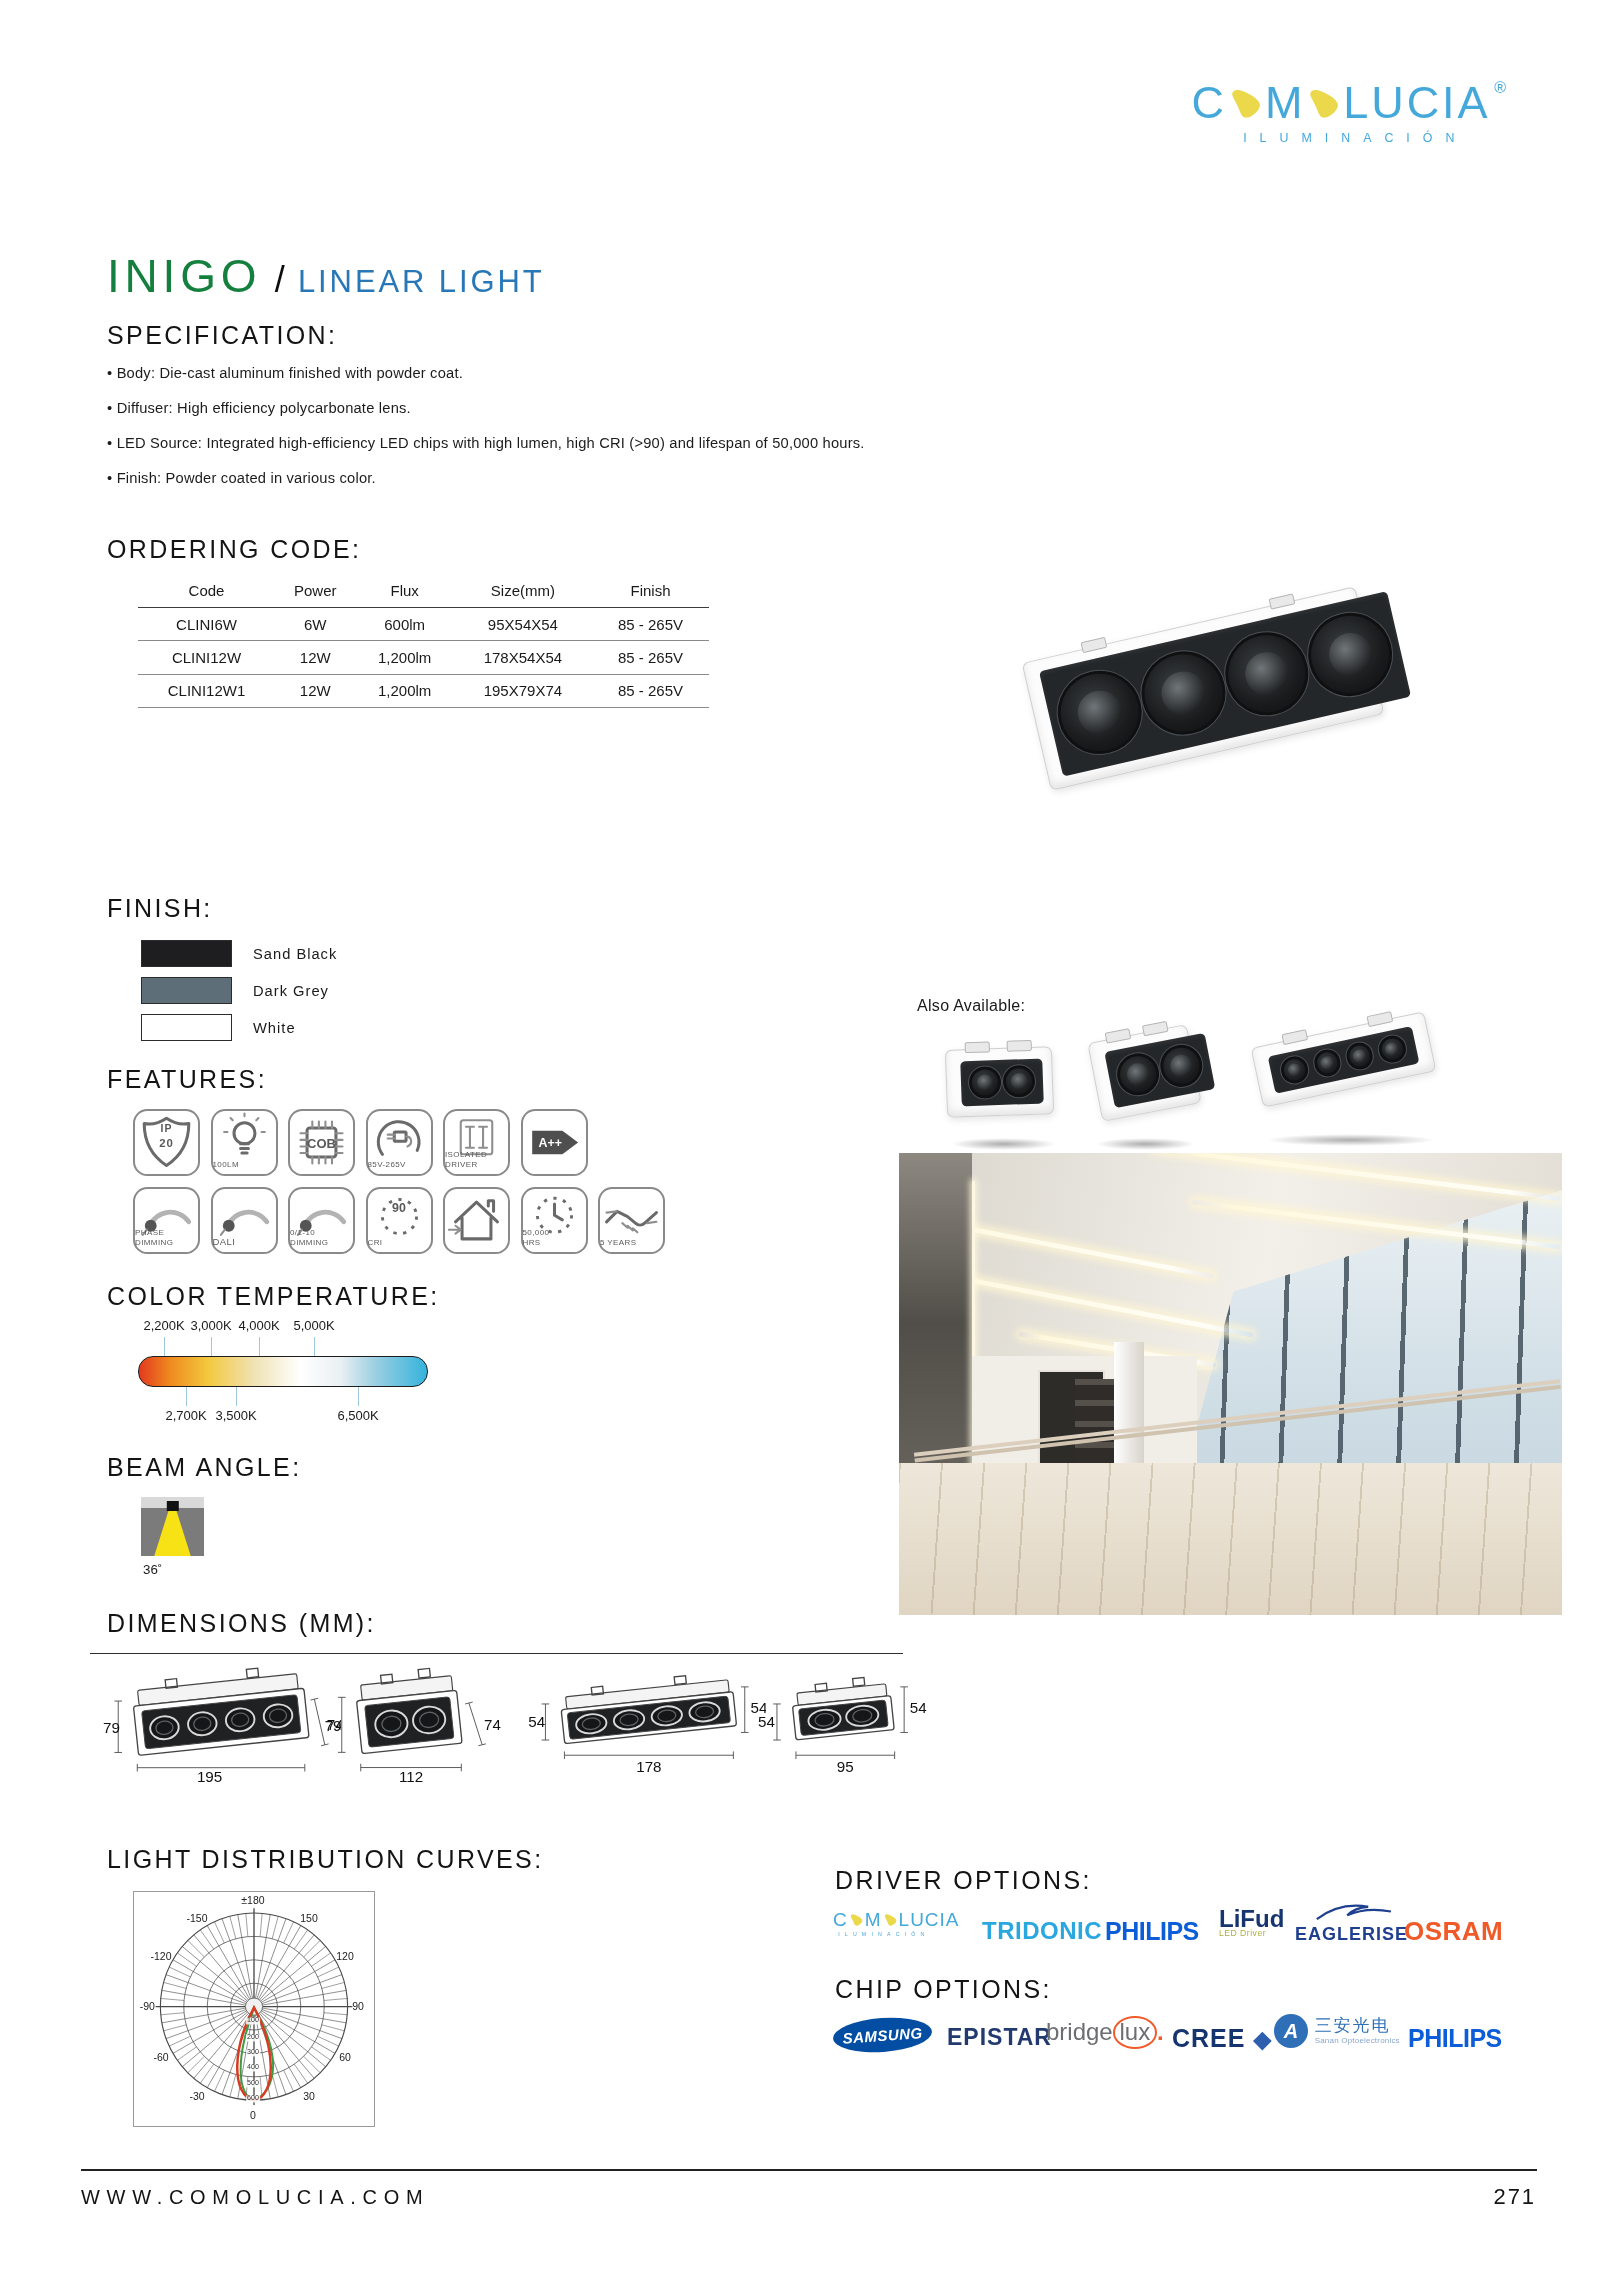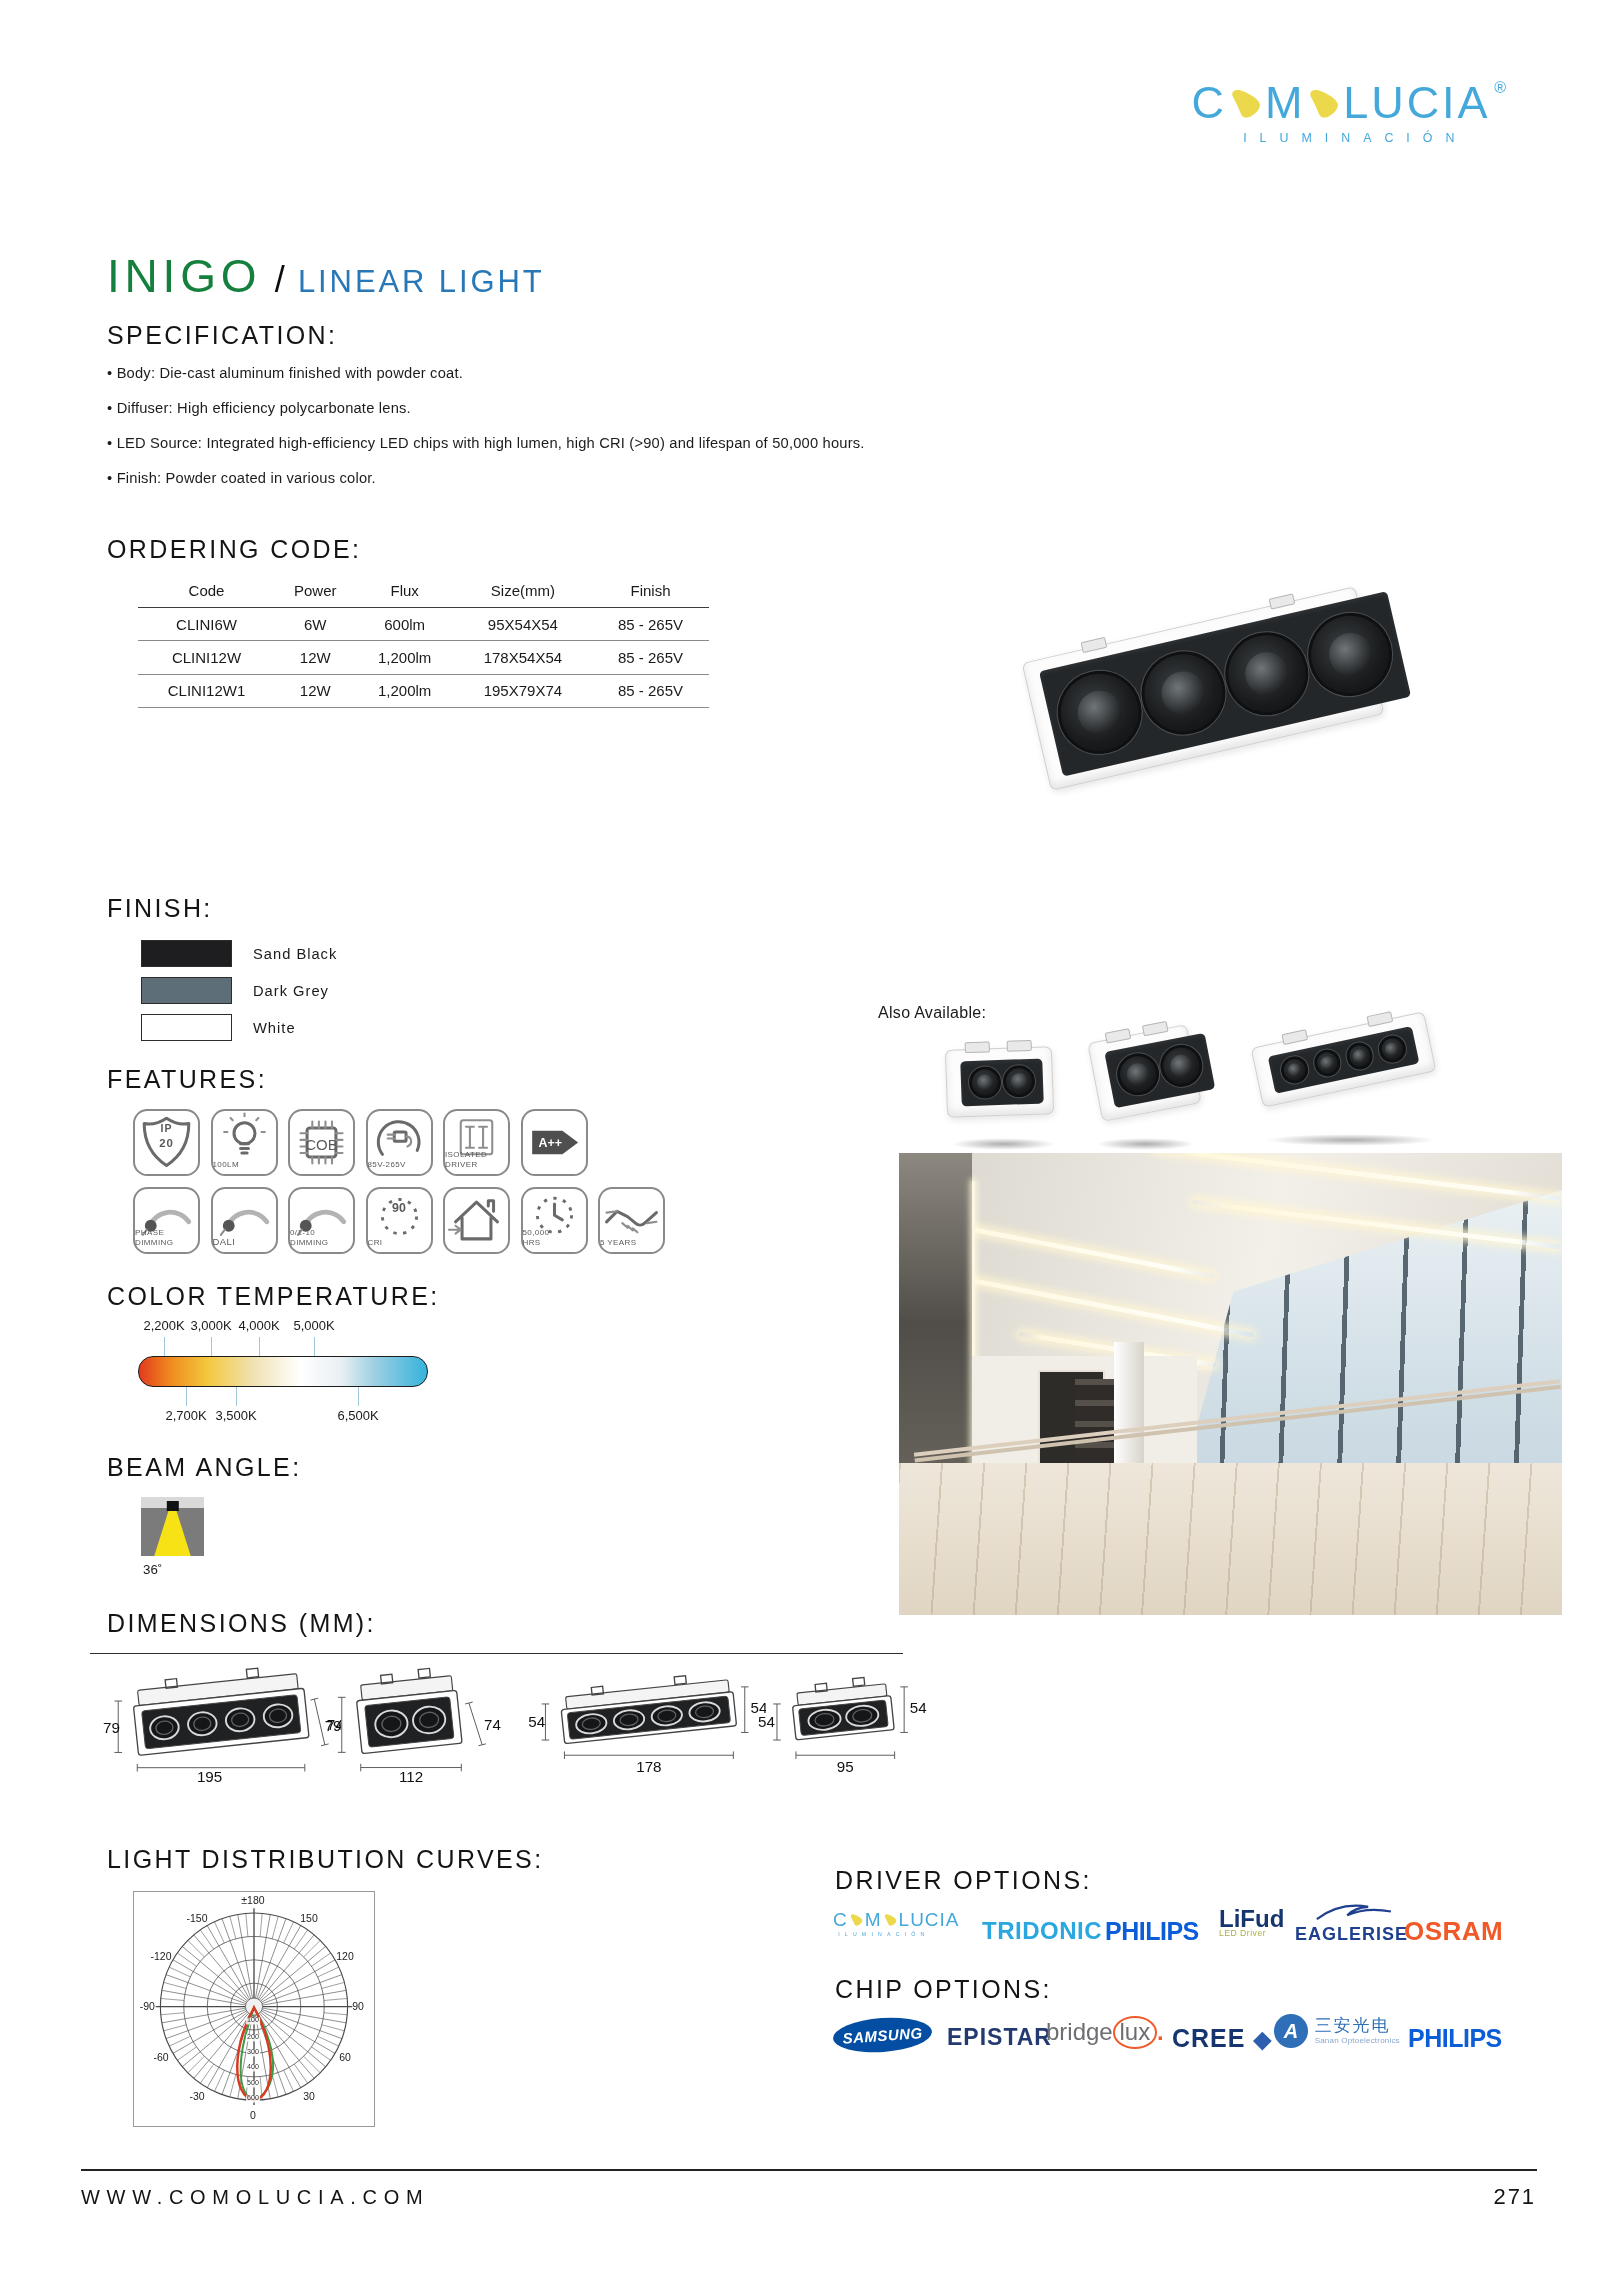--- a/index.html
+++ b/index.html
@@ -52,21 +52,21 @@
   .thumb2{left:1094px;top:1033px;width:101px;height:80px;transform:rotate(-11deg);}
   .thumb3{left:1255px;top:1029px;width:177px;height:61px;transform:rotate(-12deg);}
   .thumb-shadow{position:absolute;height:12.4px;border-radius:50%;
         background:radial-gradient(ellipse at center, rgba(0,0,0,.32), rgba(0,0,0,0) 70%);}
 
   
   .finish-row{position:absolute;left:141px;display:flex;align-items:center;gap:21px;}
   .finish-swatch{width:91px;height:27px;border:1.4px solid #2c2c2c;box-sizing:border-box;}
   .finish-label{font-size:14.7px;letter-spacing:1px;}
 
-  .also-label{position:absolute;left:878px;top:997px;font-size:16px;letter-spacing:0.3px;margin-top:7px;}
+  .also-label{position:absolute;left:917px;top:997px;font-size:16px;letter-spacing:0.3px;}
 
   
   .icon-row{position:absolute;left:133px;display:flex;gap:10.5px;}
   .f-icon{position:relative;width:67px;height:67px;border:2.4px solid #8a8a8a;border-radius:14.3px;
           background:#fff;box-sizing:border-box;}
   .f-icon svg{position:absolute;inset:0;width:100%;height:100%;}
   .f-cap{position:absolute;left:0;right:0;bottom:4.8px;font-size:8px;
          letter-spacing:0.4px;color:#5a5a5a;line-height:1.2;text-transform:uppercase;}
   .f-mid{position:absolute;left:0;right:0;text-align:center;color:#5a5a5a;font-weight:700;}
   .stk{stroke:#6a6a6a;fill:none;stroke-width:2.3;stroke-linecap:round;stroke-linejoin:round;}
@@ -321,21 +321,21 @@
         <path class="stk" d="M21 25 h6 M21 28.5 h6 M22 32 h4"></path>
         <path class="stk-thin" d="M24 4 v-2 M33 7 l1.6-1.6 M37 16 h2.5 M15 7 l-1.6-1.6 M11 16 H8.5"></path>
       </svg>
       <div class="f-cap">100LM</div>
     </div>
     <div class="f-icon">
       <svg viewBox="0 0 48 48">
         <rect class="stk" x="13" y="13" width="22" height="22" rx="2"></rect>
         <path class="stk-thin" d="M17 13 v-5 M22 13 v-5 M27 13 v-5 M32 13 v-5 M17 35 v5 M22 35 v5 M27 35 v5 M32 35 v5 M13 17 h-5 M13 22 h-5 M13 27 h-5 M13 32 h-5 M35 17 h5 M35 22 h5 M35 27 h5 M35 32 h5"></path>
       </svg>
-      <div class="f-mid" style="top:25px;font-size:15px;font-weight:400;">COB</div>
+      <div class="f-mid" style="top:25px;font-size:13px;font-weight:700;">COB</div>
     </div>
     <div class="f-icon">
       <svg viewBox="0 0 48 48">
         <path class="stk" d="M11 33 A15.5 15.5 0 1 1 37.5 30"></path>
         <rect class="stk" x="20" y="16" width="9" height="7" rx="1"></rect>
         <path class="stk-thin" d="M20 18 h-5 M20 21 h-5 M29 19.5 c5 0 5 6 1 7.5"></path>
       </svg>
       <div class="f-cap">85V-265V</div>
     </div>
     <div class="f-icon">

